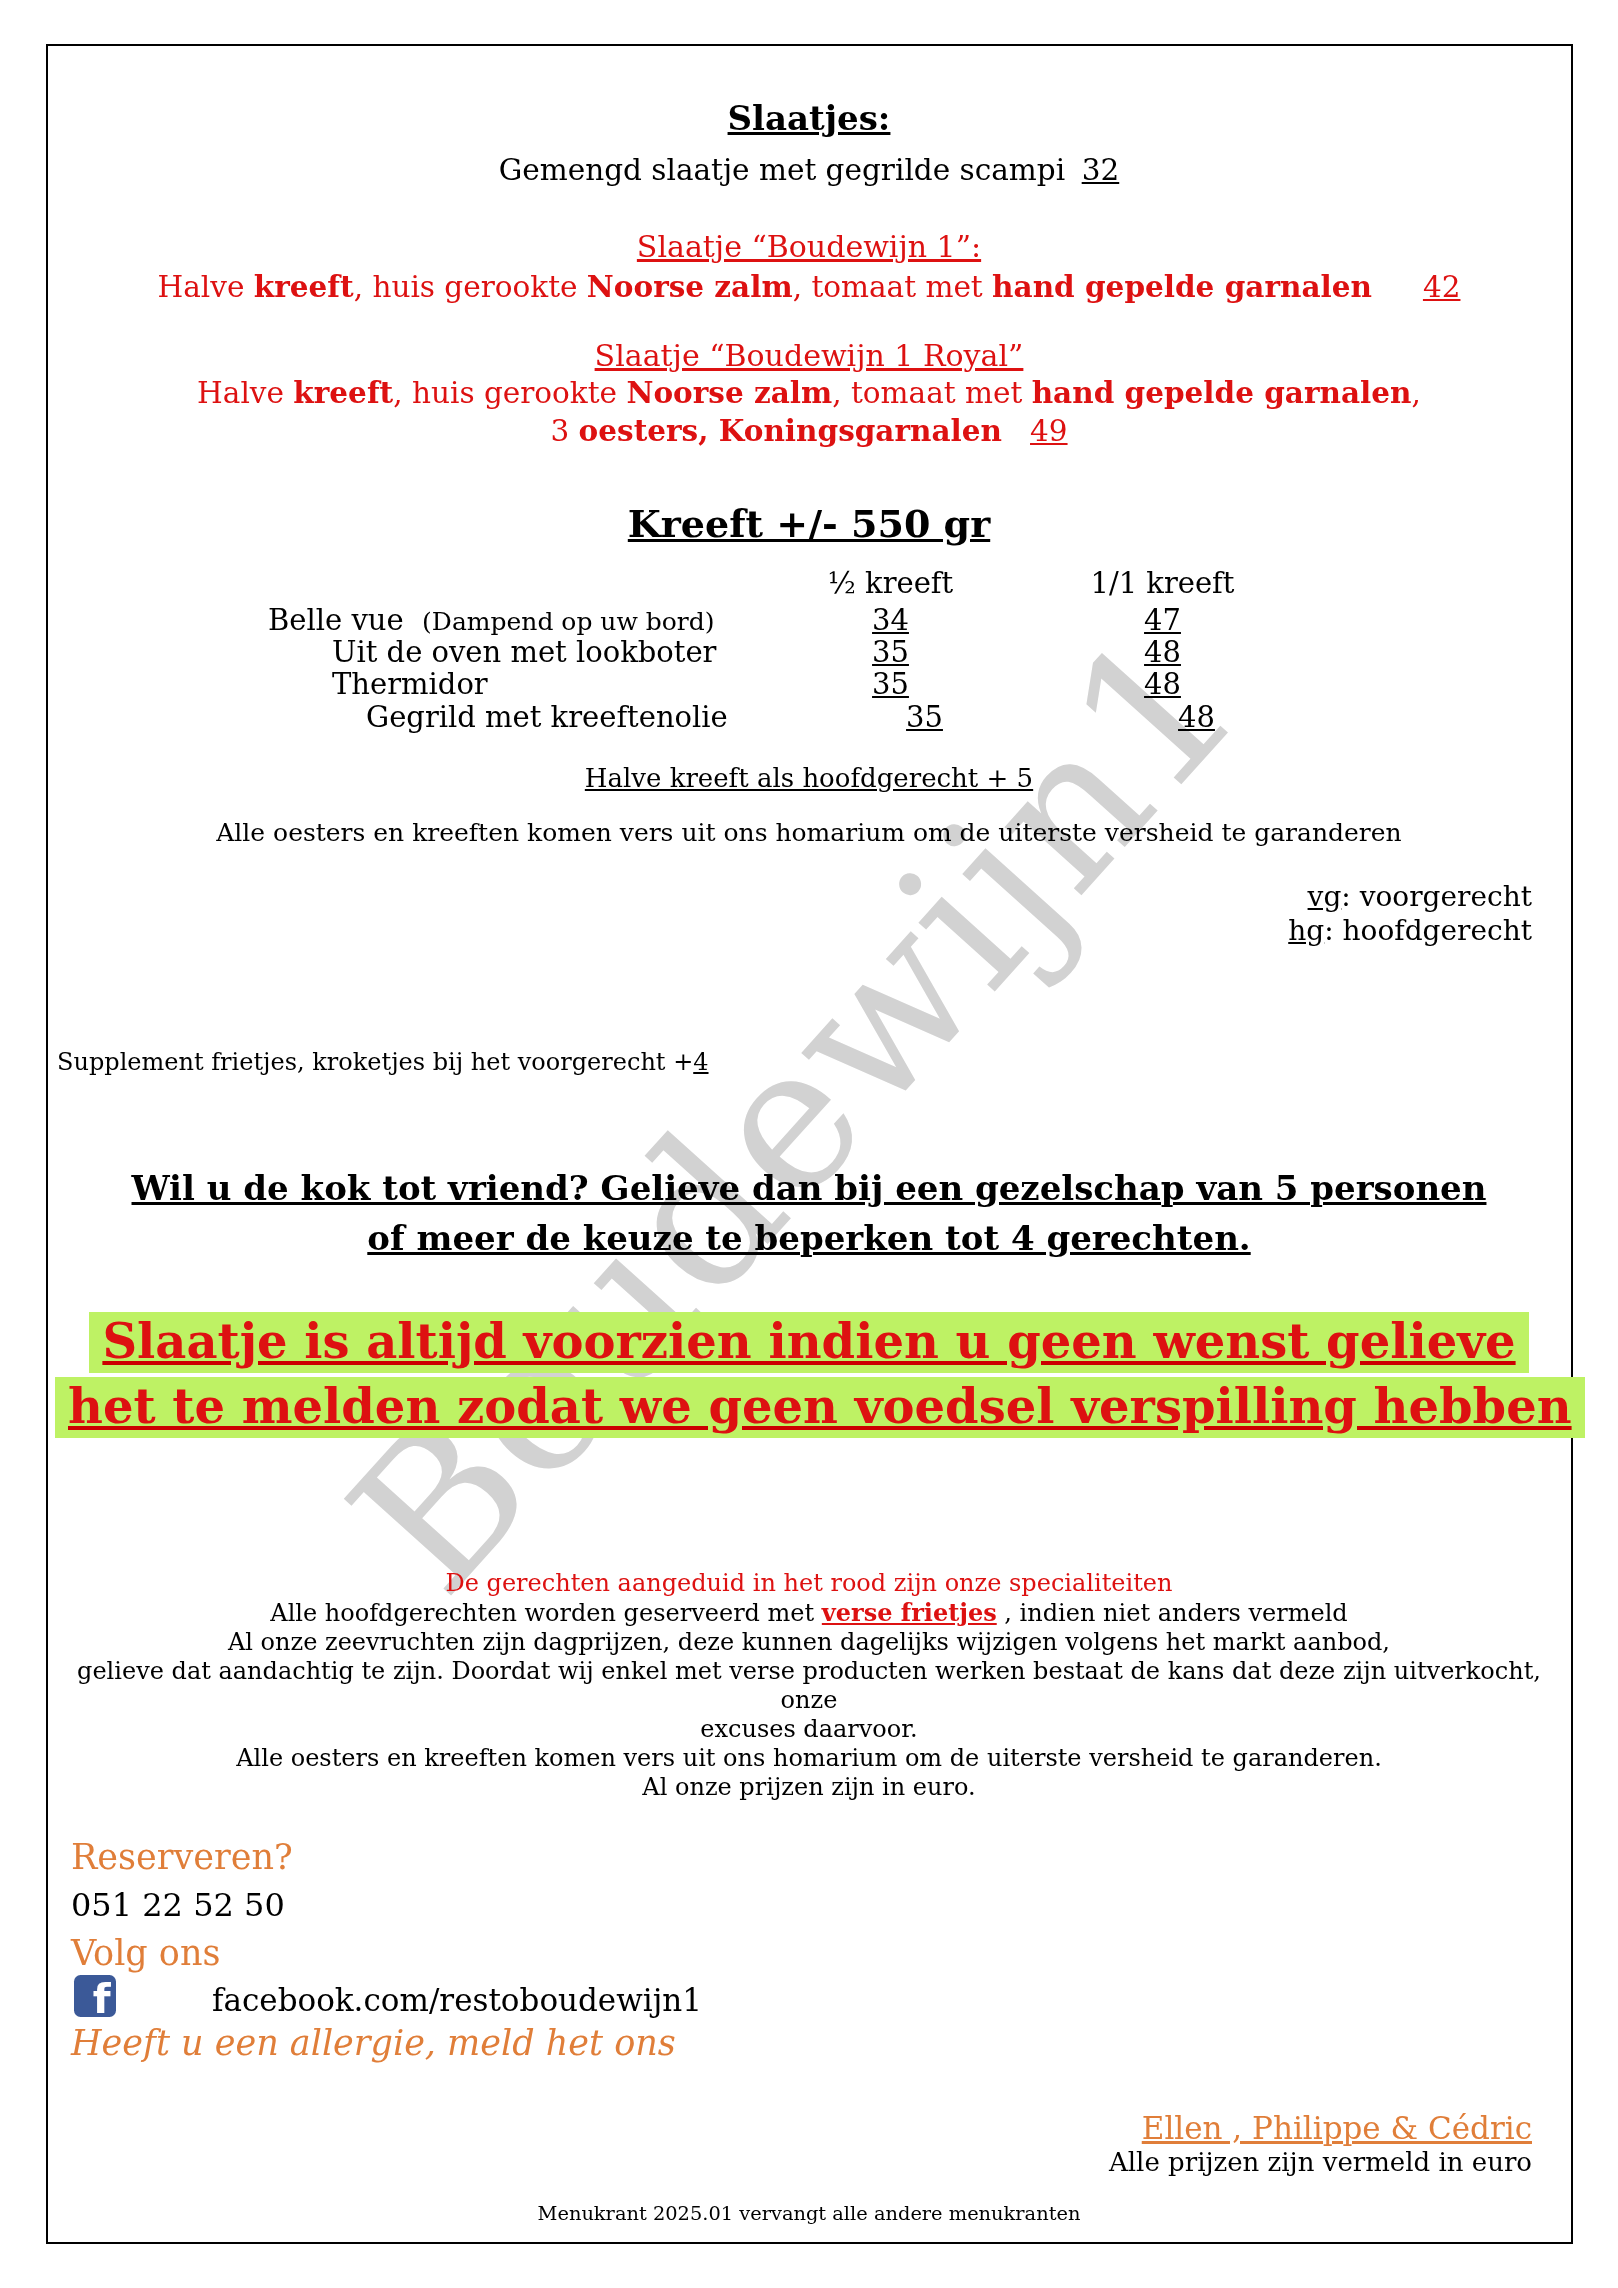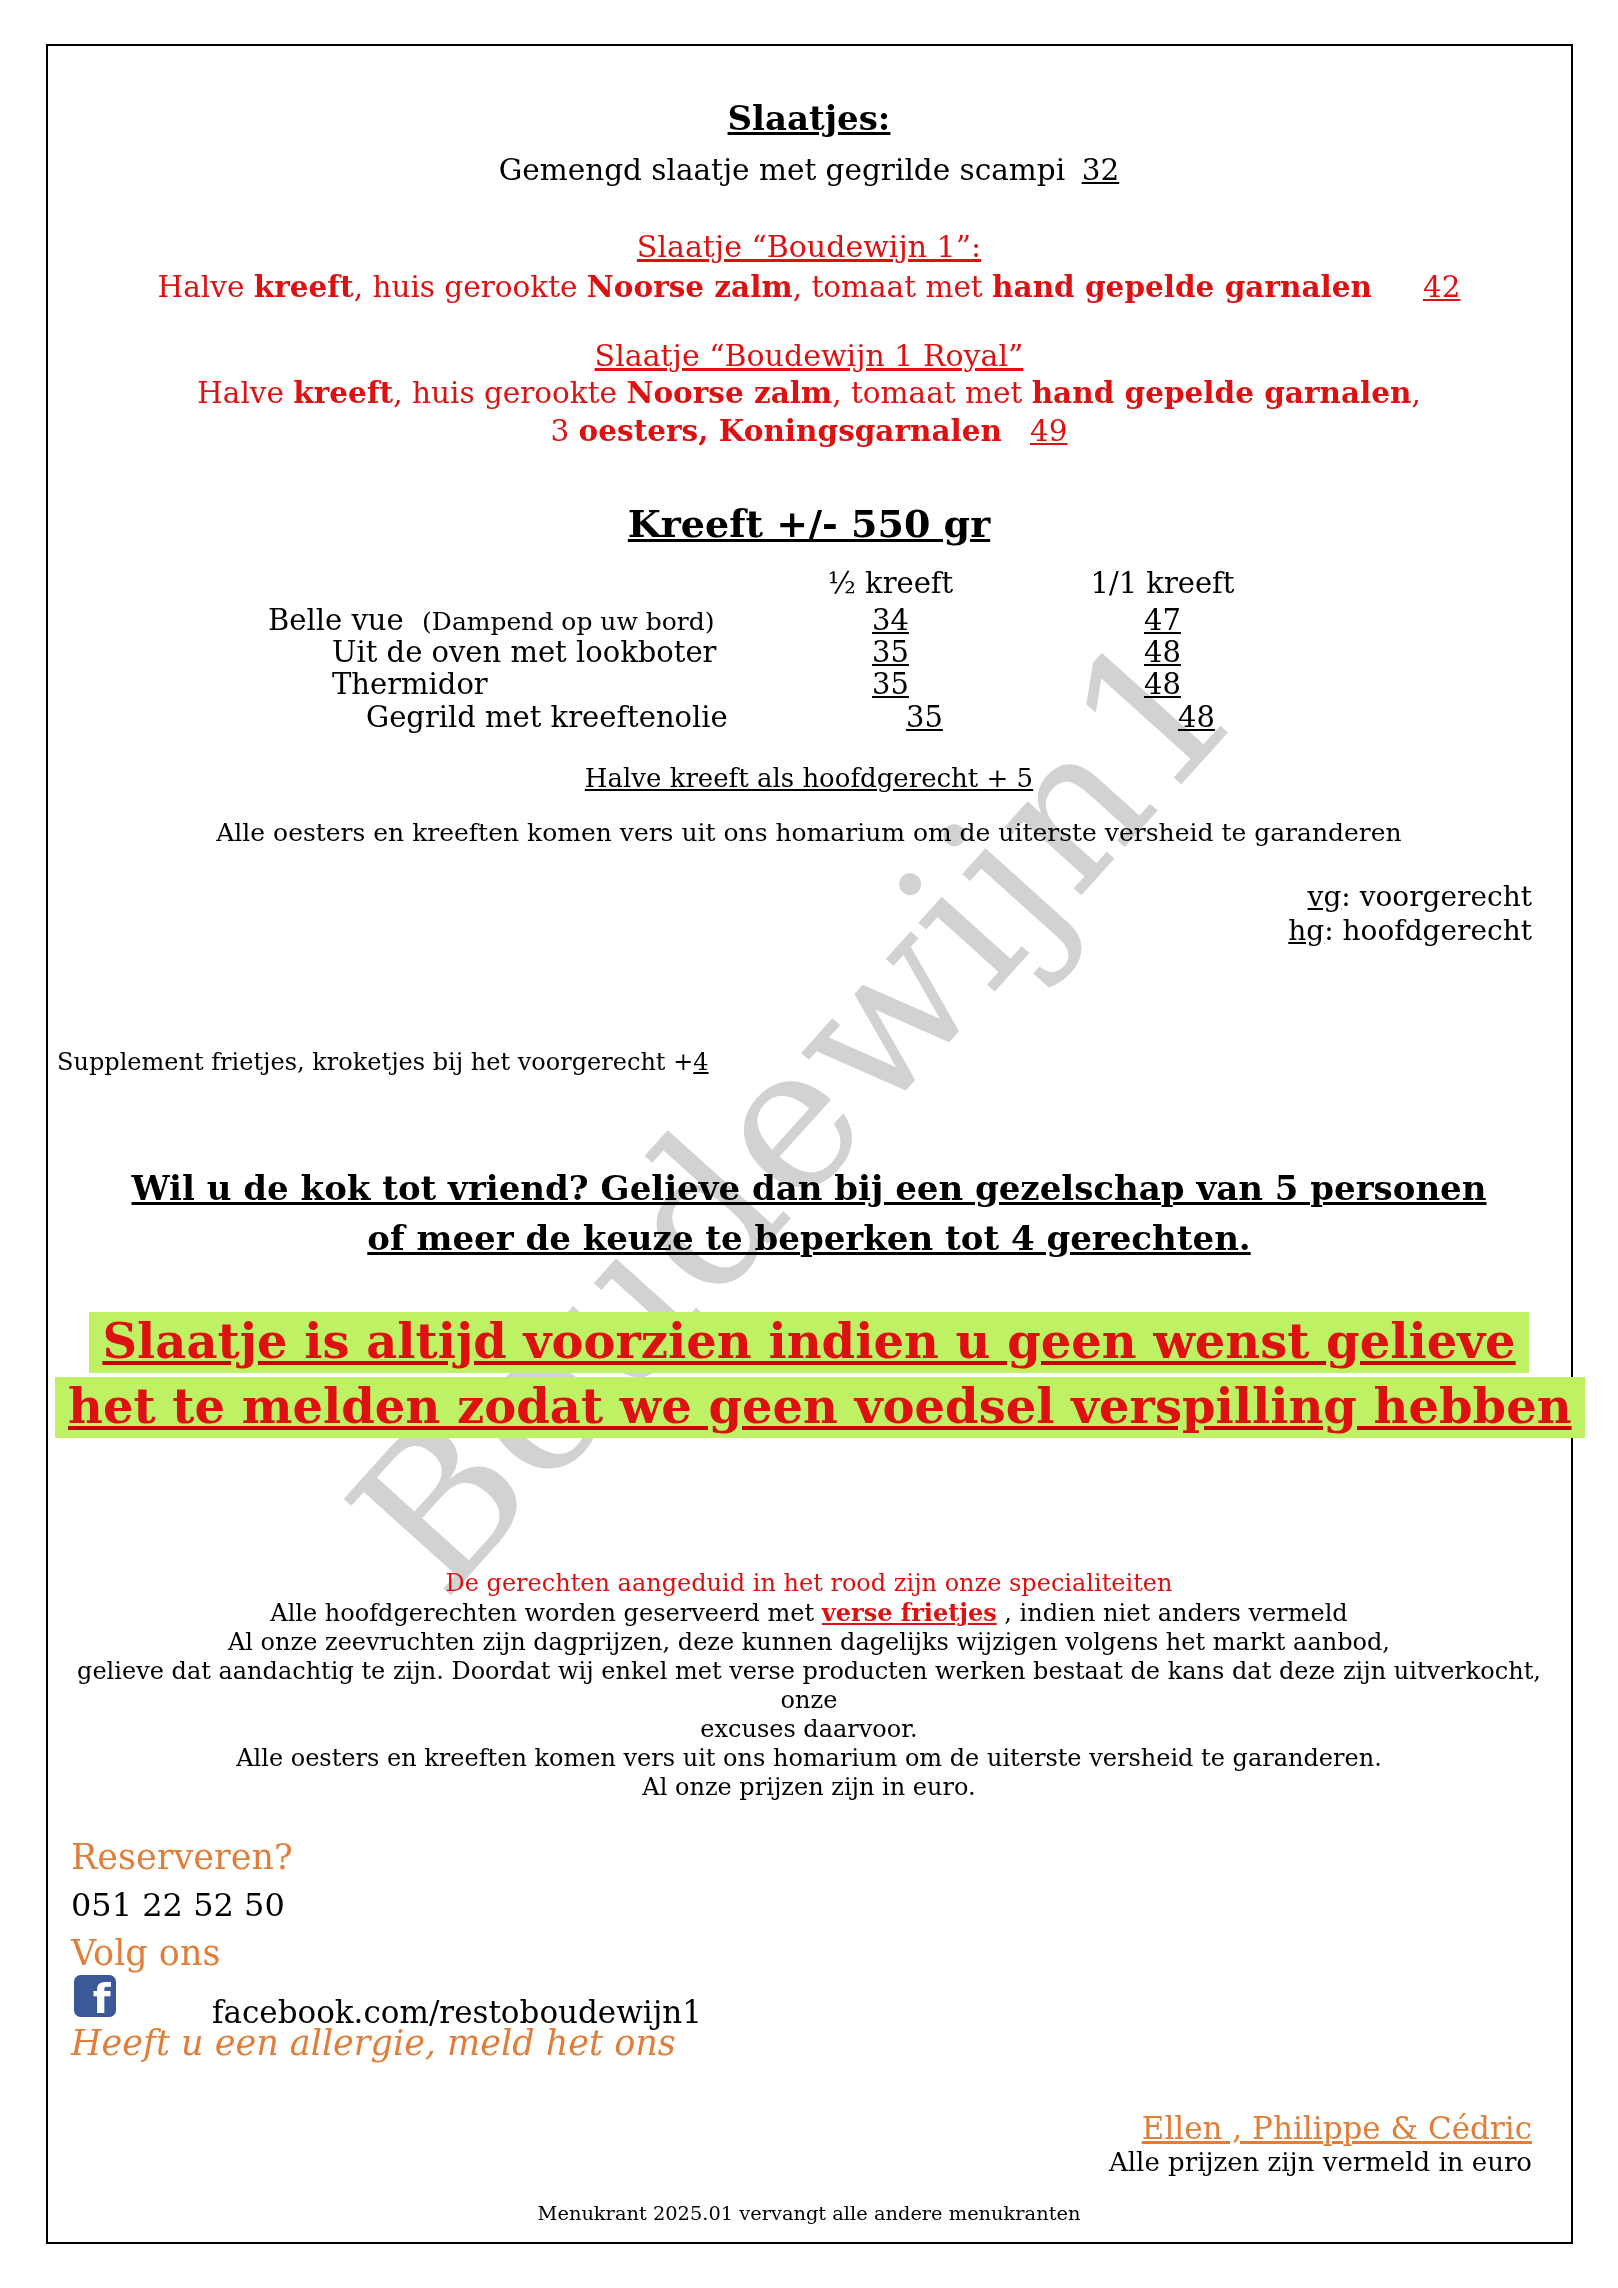--- a/index.html
+++ b/index.html
@@ -72,21 +72,21 @@
   .contact-follow{position:absolute;left:71px;top:1933px;font-size:35px;z-index:2;}
   .fb-row{position:absolute;left:74px;top:1975px;height:44px;z-index:2;}
   .fb-icon{
     position:absolute;left:0;top:0;width:42px;height:42px;background:#3b5998;
     border-radius:6.5px;overflow:hidden;
   }
   .fb-icon span{
     position:absolute;right:5.5px;top:1.8px;color:#fff;font-weight:bold;
     font-family:"DejaVu Sans","Liberation Sans",sans-serif;font-size:41px;line-height:44px;
   }
-  .fb-url{position:absolute;left:138px;top:7.4px;font-size:31px;white-space:nowrap;margin-top:12px;}
+  .fb-url{position:absolute;left:138px;top:7.4px;font-size:31px;white-space:nowrap;}
   .allergy{position:absolute;left:71px;top:2023px;font-size:35px;font-style:italic;z-index:2;text-align:center;}
 
   .sig-names{position:absolute;right:87px;top:2110px;font-size:31px;z-index:2;
     text-decoration:underline;text-decoration-color:#e07e39;}
   .sig-note{position:absolute;right:87px;top:2147px;font-size:26px;z-index:2;}
 
   .footer{top:2202px;font-size:19.4px;}
 </style>
 </head>
 <body>

